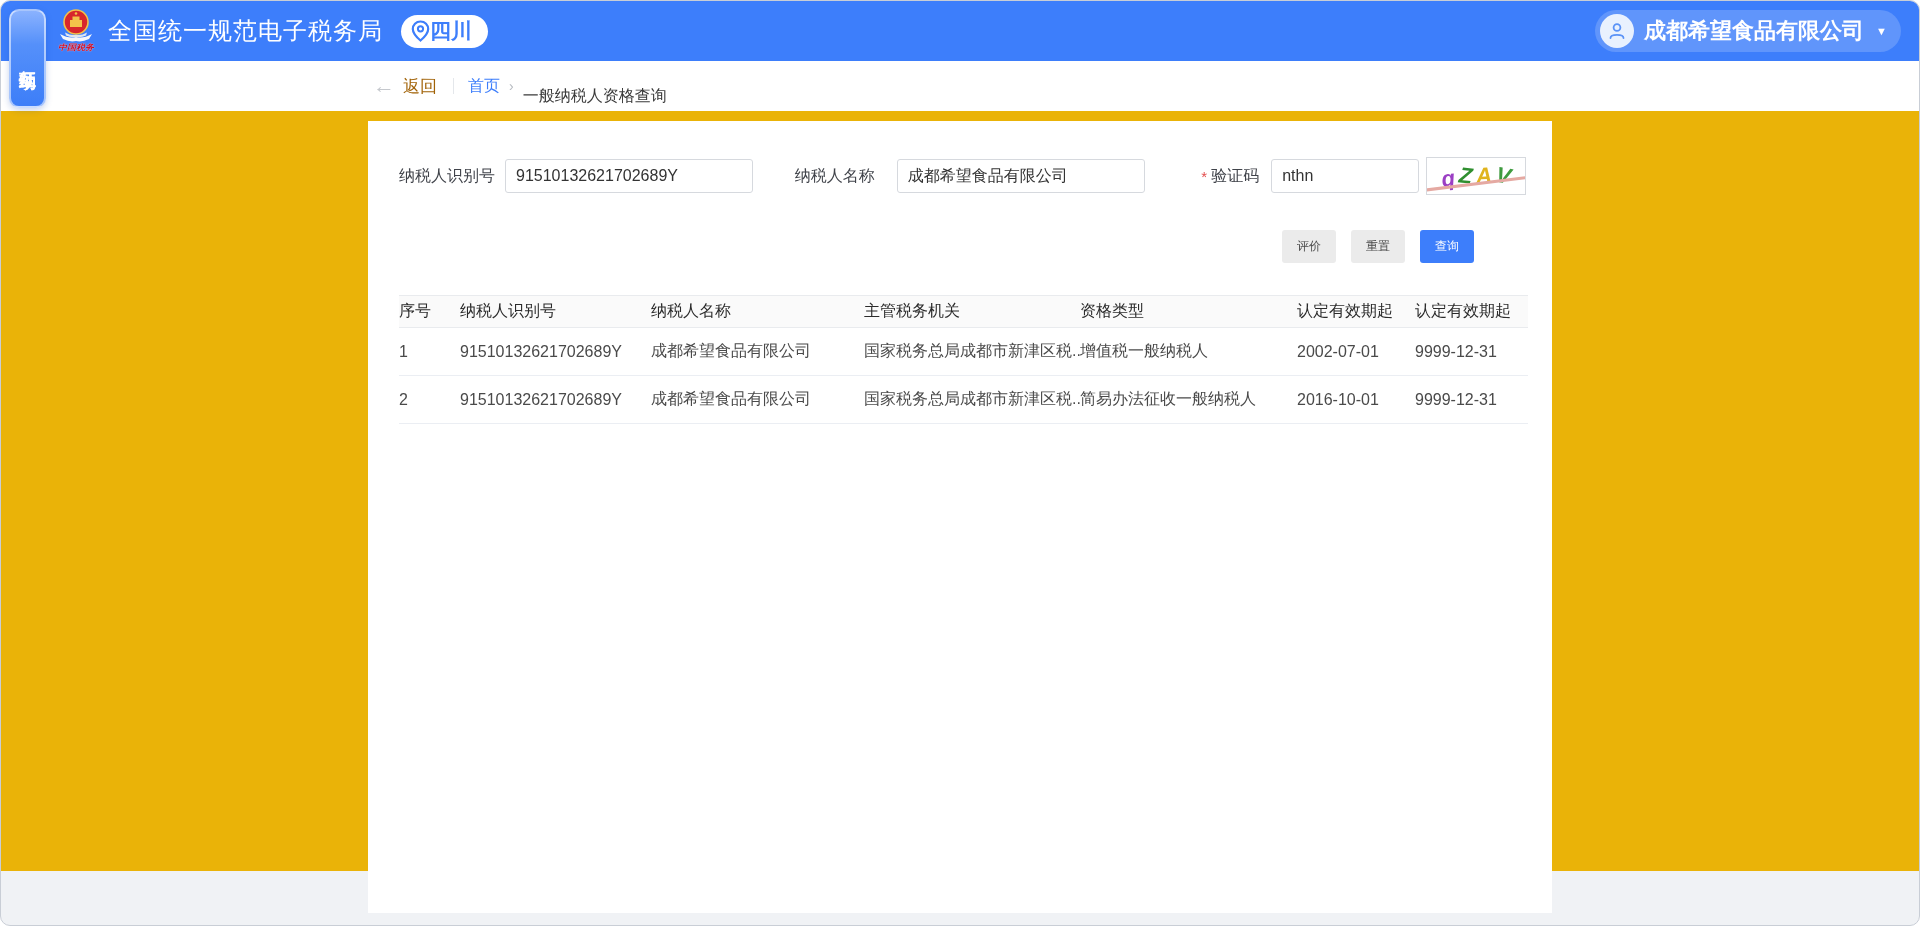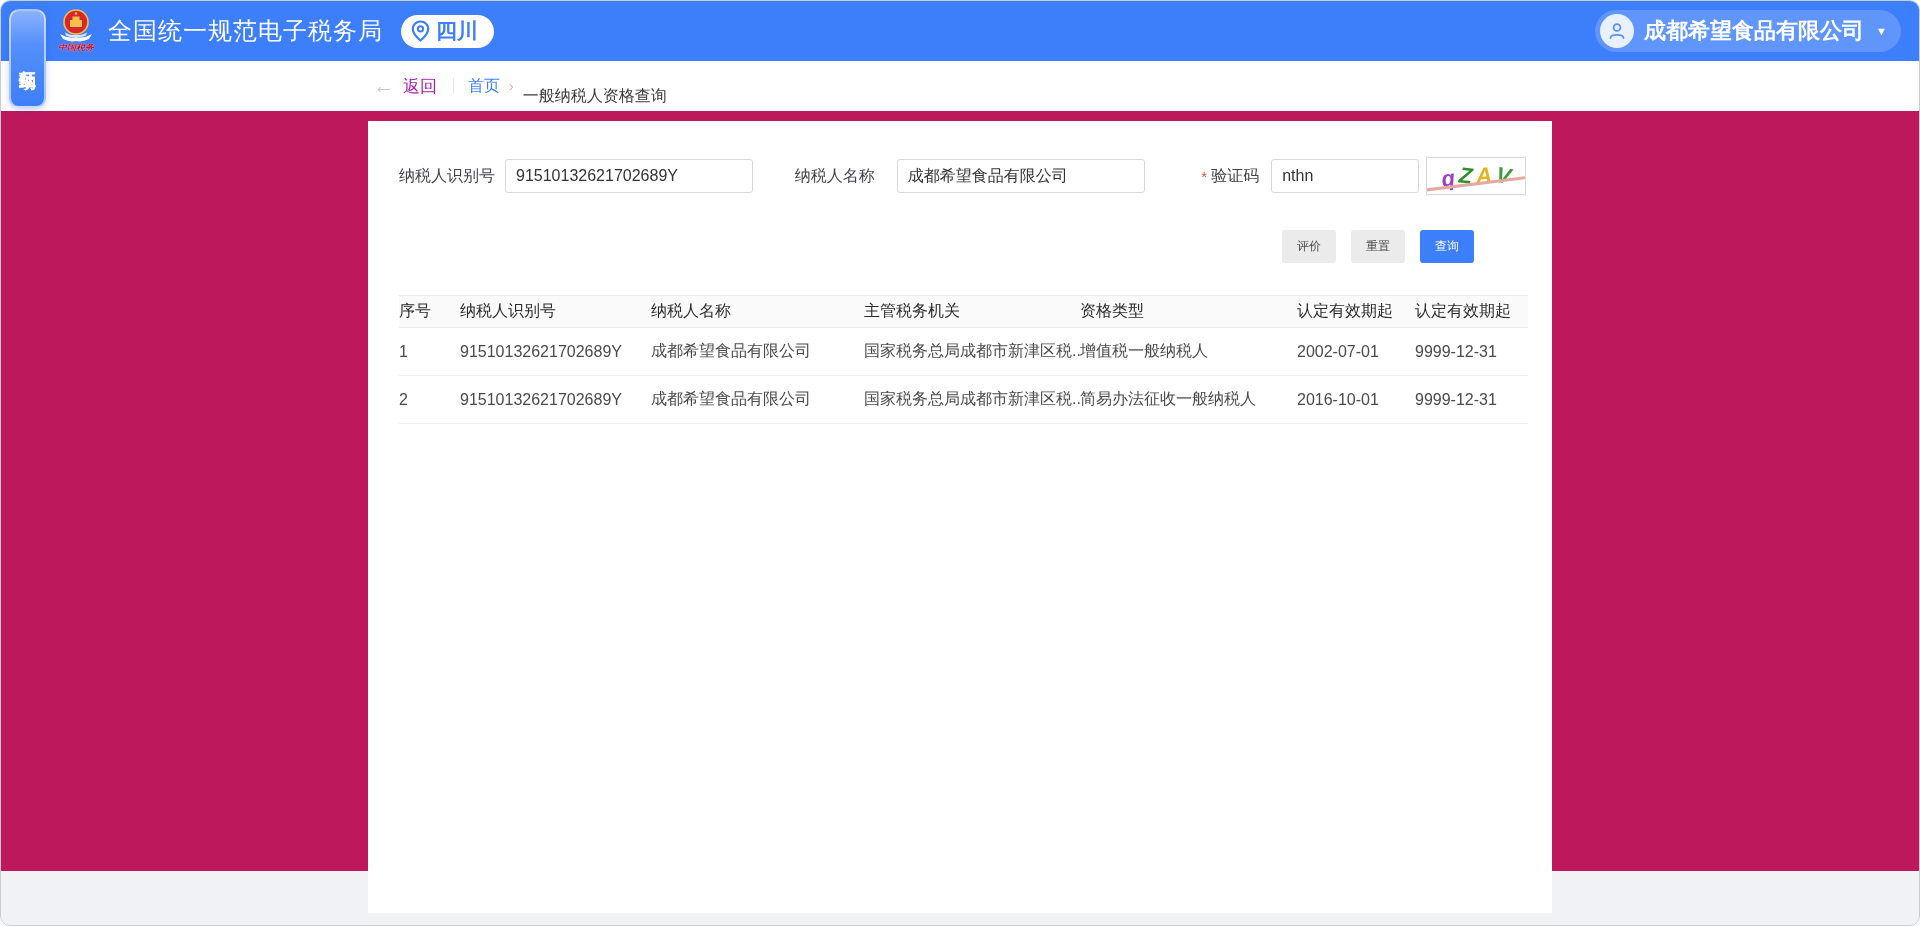--- a/index.html
+++ b/index.html
@@ -14,21 +14,21 @@
 
   
   .topbar {
     height:60px; background:#3d7efb; display:flex; align-items:center;
     padding:0 18px 0 55px; position:relative; z-index:2;
   }
   .logo { display:flex; flex-direction:column; align-items:center; margin-right:12px; }
   .logo-caption { color:#c8102e; font-size:9px; font-weight:bold; font-style:italic; transform:scaleY(.9); margin-top:-3px; text-shadow:0 0 1px #fff; }
   .app-title { color:#fff; font-size:24px; font-weight:normal; letter-spacing:1px; margin-right:18px; }
   .region-badge {
-    display:flex; align-items:center; gap:6px; background:#fff; border-radius:17px;
+    display:flex; align-items:center; background:#fff; border-radius:17px;
     height:33px; padding:0 16px 0 10px; color:#3d7efb; font-size:21px; font-weight:bold;
   }
   .spacer { flex:1; }
   .user-chip {
     display:flex; align-items:center; gap:10px; height:42px; border-radius:21px;
     background:rgba(255,255,255,.18); padding:0 14px 0 5px; cursor:pointer;
   }
   .avatar {
     width:34px; height:34px; border-radius:50%; background:#e9f1fe;
     display:flex; align-items:center; justify-content:center;
@@ -46,28 +46,28 @@
     display:flex; align-items:center; justify-content:center;
     box-shadow:0 2px 6px rgba(30,80,180,.25); cursor:pointer; letter-spacing:1px;
   }
 
   
   .crumb-bar {
     height:50px; background:#fff; display:flex; align-items:center; padding-left:372px;
     font-size:16px;
   }
   .back-arrow { color:#c5c8cd; font-size:22px; margin-right:8px; line-height:1; }
-  .back-label { color:#a21caf; font-size:17px; }
+  .back-label { color:#a16207; font-size:17px; }
   .crumb-divider { width:1px; height:16px; background:#e4e7eb; margin:0 14px 0 16px; }
   .crumb-home { color:#3d7efb; cursor:pointer; }
   .crumb-sep { color:#b6bac0; margin:0 9px; font-size:14px; }
   .crumb-current { color:#3a3a3a;margin-top:20px; }
 
   
-  .content { position:relative; height:760px; background:#be185d; }
+  .content { position:relative; height:760px; background:#eab308; }
   .panel {
     position:absolute; left:367px; top:10px; width:1184px; height:792px;
     background:#fff; padding:0 26px 0 31px;
   }
 
   
   .form-row { display:flex; align-items:center; margin-top:38px; height:34px; }
   .f-label { color:#40434a; font-size:16px; white-space:nowrap; }
   .req { color:#e34d4d; font-size:15px; margin-right:4px; }
   .txt-input {

